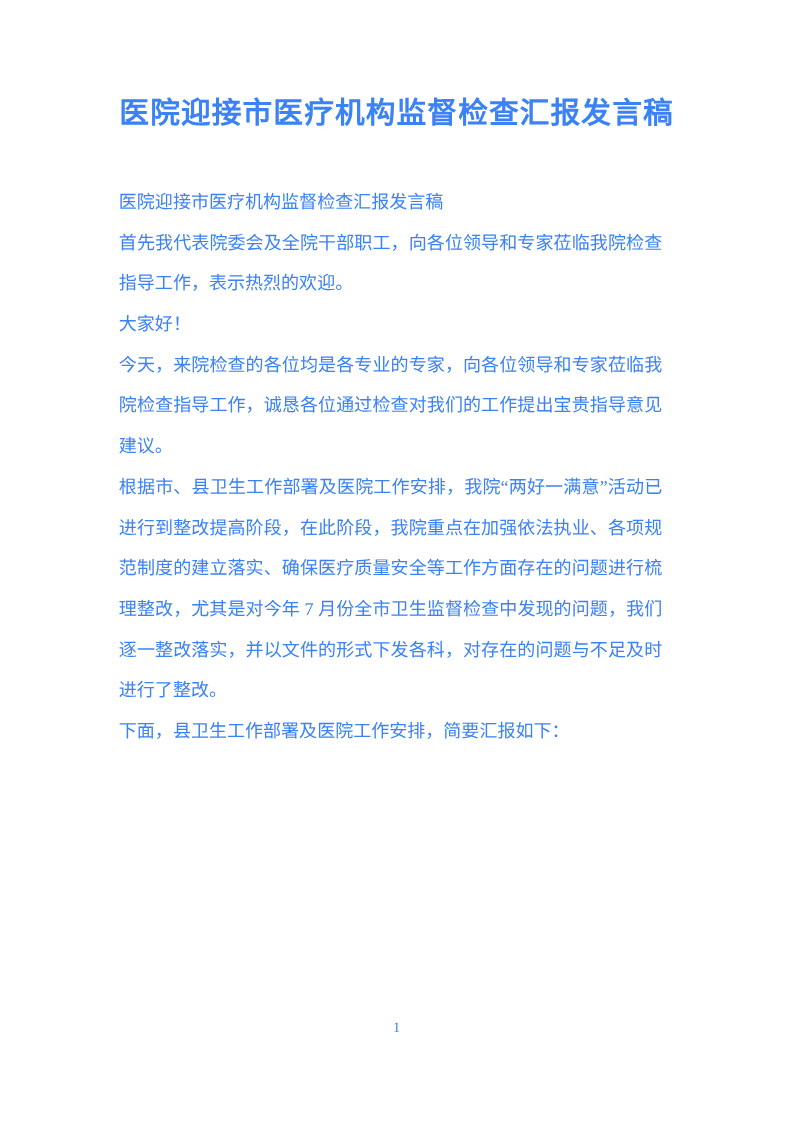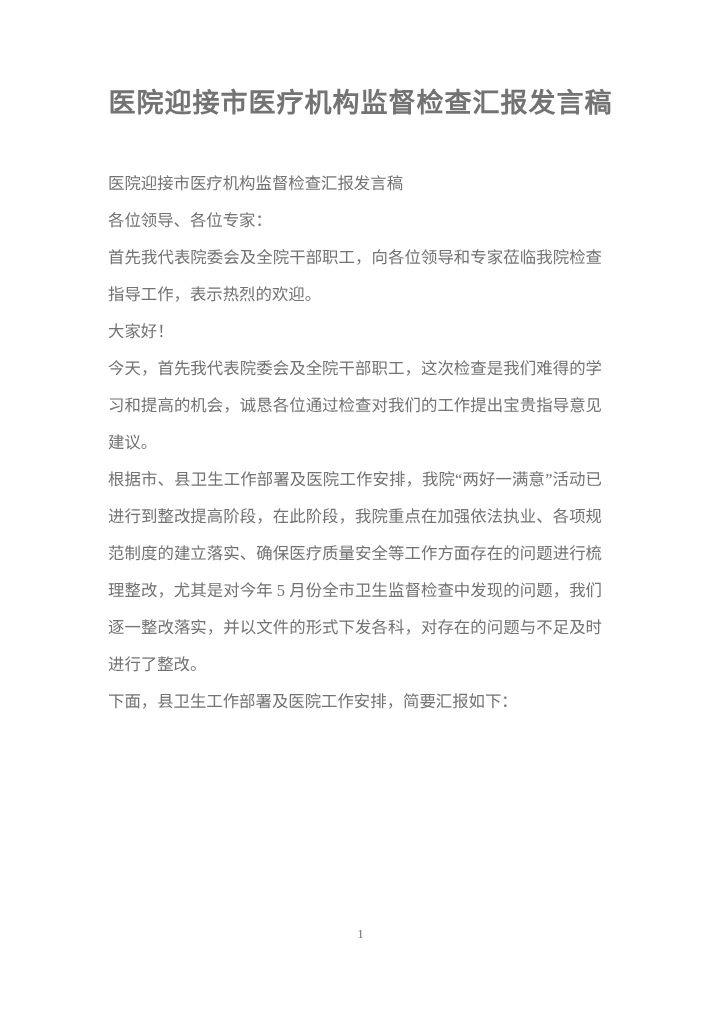--- a/index.html
+++ b/index.html
@@ -6,21 +6,21 @@
   html, body {
     margin: 0;
     padding: 0;
     background: #ffffff;
   }
   .page {
     position: relative;
     width: 721px;
     height: 1020px;
     background: #ffffff;
-    color: #737373;
+    color: #3b82f6;
     font-family: "Liberation Serif", "DejaVu Serif", serif;
     overflow: hidden;
     margin: 0 auto;
   }
   .doc-title {
     margin: 0;
     padding-top: 85px;
     text-align: center;
     font-size: 27px;
     line-height: 37px;
@@ -51,23 +51,22 @@
 </style>
 </head>
 <body>
 
 <div class="page">
 
   <h1 class="doc-title">医院迎接市医疗机构监督检查汇报发言稿</h1>
 
   <div class="doc-body">
     <p>医院迎接市医疗机构监督检查汇报发言稿</p>
-    <p>各位领导、各位专家：</p>
     <p>首先我代表院委会及全院干部职工，向各位领导和专家莅临我院检查指导工作，表示热烈的欢迎。</p>
     <p>大家好！</p>
-    <p>今天，首先我代表院委会及全院干部职工，这次检查是我们难得的学习和提高的机会，诚恳各位通过检查对我们的工作提出宝贵指导意见建议。</p>
-    <p>根据市、县卫生工作部署及医院工作安排，我院“两好一满意”活动已进行到整改提高阶段，在此阶段，我院重点在加强依法执业、各项规范制度的建立落实、确保医疗质量安全等工作方面存在的问题进行梳理整改，尤其是对今年 5 月份全市卫生监督检查中发现的问题，我们逐一整改落实，并以文件的形式下发各科，对存在的问题与不足及时进行了整改。</p>
+    <p>今天，来院检查的各位均是各专业的专家，向各位领导和专家莅临我院检查指导工作，诚恳各位通过检查对我们的工作提出宝贵指导意见建议。</p>
+    <p>根据市、县卫生工作部署及医院工作安排，我院“两好一满意”活动已进行到整改提高阶段，在此阶段，我院重点在加强依法执业、各项规范制度的建立落实、确保医疗质量安全等工作方面存在的问题进行梳理整改，尤其是对今年 7 月份全市卫生监督检查中发现的问题，我们逐一整改落实，并以文件的形式下发各科，对存在的问题与不足及时进行了整改。</p>
     <p>下面，县卫生工作部署及医院工作安排，简要汇报如下：</p>
   </div>
 
   <div class="page-number">1</div>
 
 </div>
 
 </body></html>

